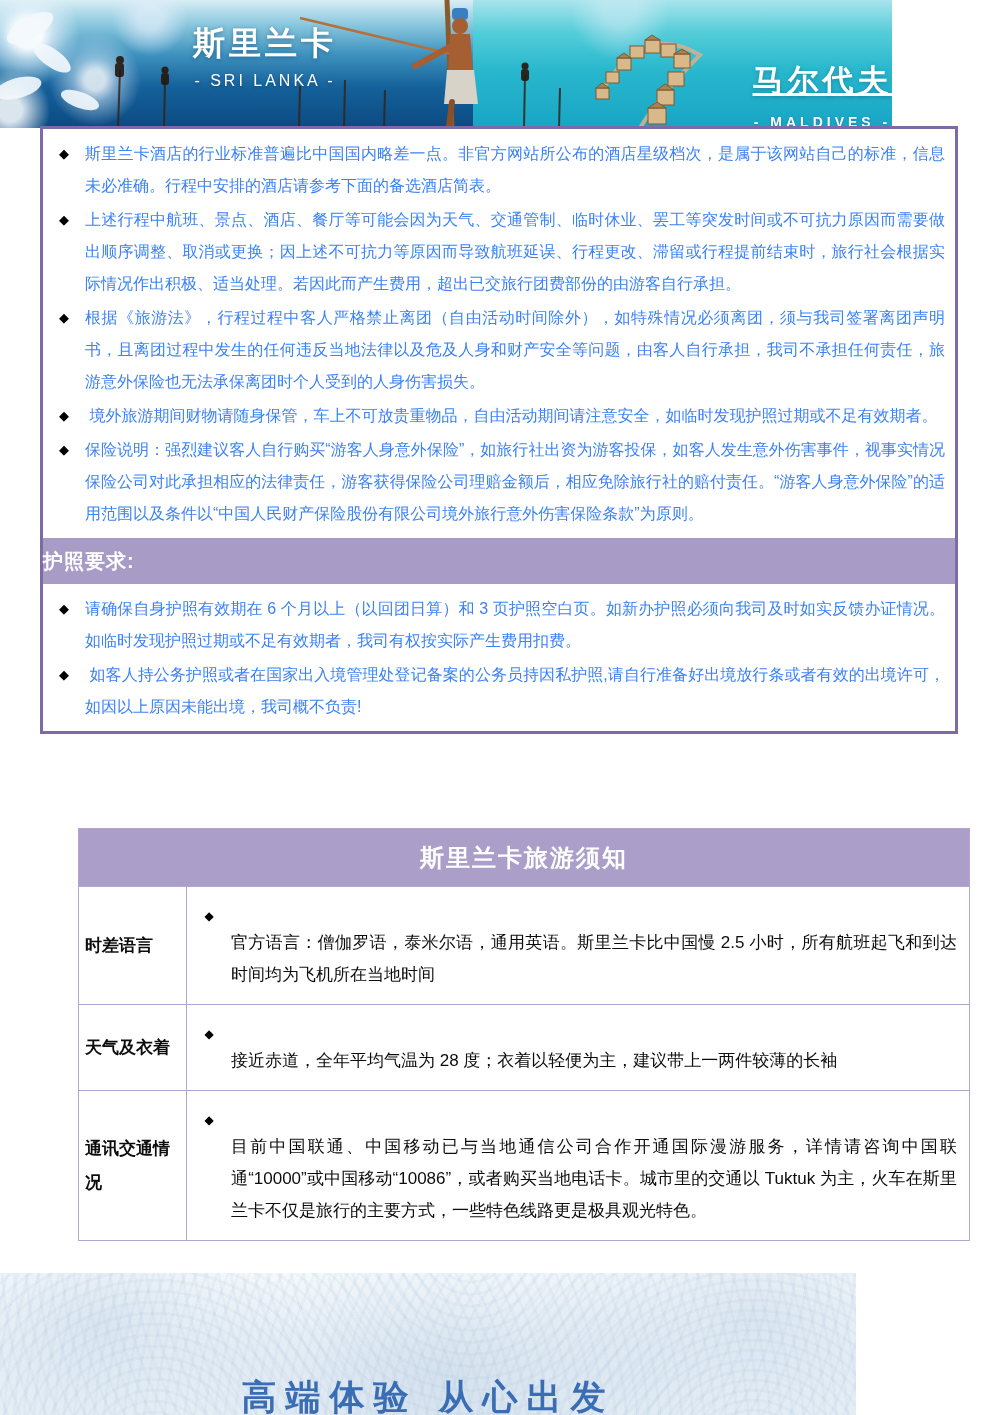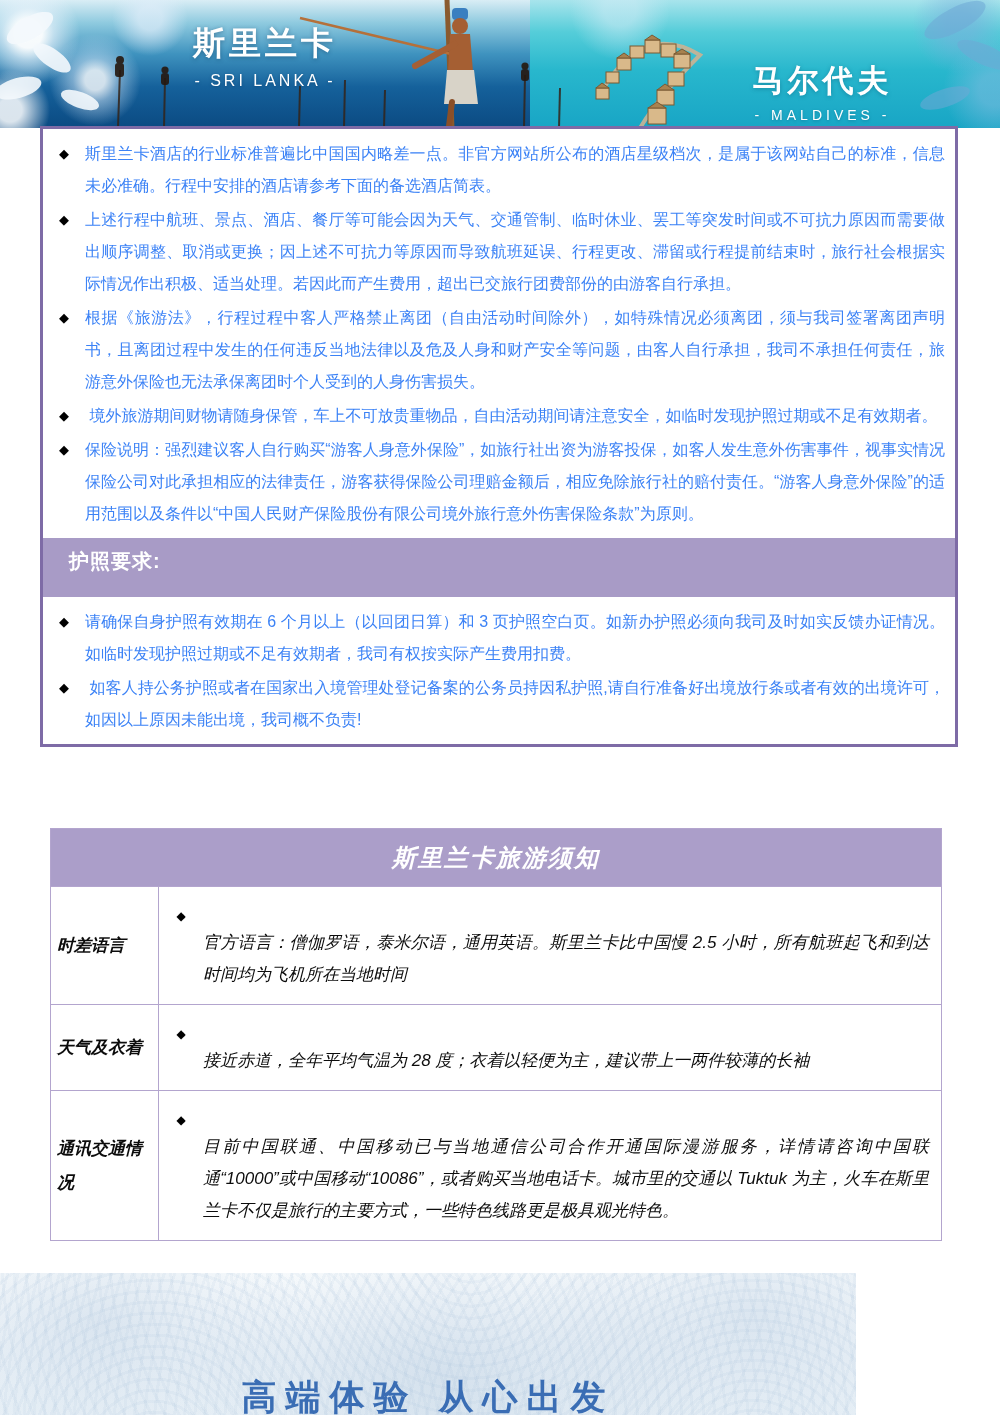--- a/index.html
+++ b/index.html
@@ -1,53 +1,53 @@
 <!DOCTYPE html>
 <html><head>
 <meta charset="utf-8">
 <style>
   * { margin:0; padding:0; box-sizing:border-box; }
   html,body { background:#ffffff; }
   body { font-family:"Liberation Sans","DejaVu Sans",sans-serif; }
   .page { position:relative; width:1000px; height:1415px; background:#fff; overflow:hidden; margin:0 auto; }
 
   
-  .banner { position:absolute; top:0; left:0; width:1000px; height:128px; overflow:hidden; }
+  .banner { position:absolute; top:0; left:0; width:892px; height:128px; overflow:hidden; }
   .banner-left { position:absolute; top:0; left:0; width:53%; height:100%;
     background:linear-gradient(180deg,#d9edf5 0%,#8ecadf 18%,#3f93bf 42%,#15619b 68%,#0b4a82 100%); }
   .banner-right { position:absolute; top:0; right:0; width:47%; height:100%;
     background:linear-gradient(180deg,#a8e4ec 0%,#55cdd9 25%,#28b7cd 55%,#18a5c5 100%); }
   .banner-flowers { position:absolute; top:0; left:0; width:100%; height:100%;
     background:
       radial-gradient(circle at 28px 34px, rgba(255,255,255,.95) 0 14px, rgba(235,244,252,.65) 26px, rgba(255,255,255,0) 52px),
       radial-gradient(circle at 95px 80px, rgba(255,255,255,.8) 0 10px, rgba(214,232,248,.5) 22px, rgba(255,255,255,0) 46px),
       radial-gradient(circle at 10px 110px, rgba(255,255,255,.85) 0 12px, rgba(255,255,255,0) 40px),
       radial-gradient(circle at 150px 18px, rgba(225,238,250,.7) 0 12px, rgba(255,255,255,0) 38px),
       radial-gradient(circle at 620px 10px, rgba(210,236,246,.55) 0 16px, rgba(255,255,255,0) 50px),
       radial-gradient(circle at 960px 26px, rgba(120,175,220,.55) 0 14px, rgba(255,255,255,0) 48px),
       radial-gradient(circle at 995px 90px, rgba(140,190,228,.5) 0 16px, rgba(255,255,255,0) 52px);
   }
   .banner svg { position:absolute; top:0; left:0; }
   .banner-title-left { position:absolute; top:22px; left:150px; width:230px; text-align:center; color:#fff; }
   .banner-title-left .big { font-size:32px; font-weight:bold; letter-spacing:4px; text-shadow:0 1px 4px rgba(10,50,90,.45); }
   .banner-title-left .sub { font-size:16px; font-weight:normal; letter-spacing:3px; margin-top:6px; text-shadow:0 1px 3px rgba(10,50,90,.45); }
   .banner-title-right { position:absolute; top:60px; left:715px; width:215px; text-align:center; color:#fff; }
-  .banner-title-right .big { font-size:31px; font-weight:bold; letter-spacing:4px; text-shadow:0 1px 4px rgba(10,80,110,.4); }
-  .banner-title-right .sub { font-size:14px; font-weight:normal; letter-spacing:4px; margin-top:5px; text-shadow:0 1px 3px rgba(10,80,110,.4); }
+  .banner-title-right .big { font-size:31px; font-weight:bold; letter-spacing:4px; text-shadow:0 1px 4px rgba(10,80,110,.4);text-decoration:underline; }
+  .banner-title-right .sub { font-size:14px; font-weight:bold; letter-spacing:4px; margin-top:12px; text-shadow:0 1px 3px rgba(10,80,110,.4); }
 
   
   .notice-box { position:absolute; top:126px; left:40px; width:918px; border:3px solid #7e6ba6; background:#fff; }
   .bullets { padding:7px 8px 8px 8px; }
   .bullet { display:flex; margin-top:2px; }
   .bullet .dmd { flex:none; width:34px; padding-left:8px; font-size:13px; line-height:32px; color:#000; }
   .bullet .btext { flex:1; font-size:16px; line-height:32px; color:#3b82f6; text-align:justify; white-space:pre-wrap; padding-right:2px; }
-  .section-bar { height:59px; background:#a89bc6; color:#ffffff; font-weight:bold; font-size:20px; line-height:46px; padding-left:26px; letter-spacing:1px; }
-
-  
-  .sl-table { position:absolute; top:828px; left:50px; width:892px; border-collapse:collapse;font-style:italic; }
+  .section-bar { height:46px; background:#a89bc6; color:#ffffff; font-weight:bold; font-size:20px; line-height:46px; padding-left:0; letter-spacing:1px; }
+
+  
+  .sl-table { position:absolute; top:828px; left:78px; width:892px; border-collapse:collapse; }
   .sl-table th { background:#ab9ec9; color:#fff; font-size:24px; font-weight:bold; height:58px; text-align:center; letter-spacing:2px; border:1px solid #b3a5ce; }
   .sl-table td { border:1px solid #b3a5ce; vertical-align:middle; }
   .sl-table td.lbl { width:108px; text-align:left; font-weight:bold; font-size:17px; line-height:34px; color:#0c0c0c; padding:6px 6px; }
   .sl-table td.val { padding:13px 8px 13px 0; }
   .tcell { display:flex; }
   .tcell .dmd { flex:none; width:44px; text-align:center; font-size:12px; line-height:32px; color:#000; }
   .tcell .ttext { flex:1; font-size:17px; line-height:32px; color:#0c0c0c; text-align:justify; white-space:pre-wrap; padding-right:4px;margin-top:27px; }
 
   
   .footer { position:absolute; left:0; bottom:0; width:856px; height:142px; overflow:hidden;

